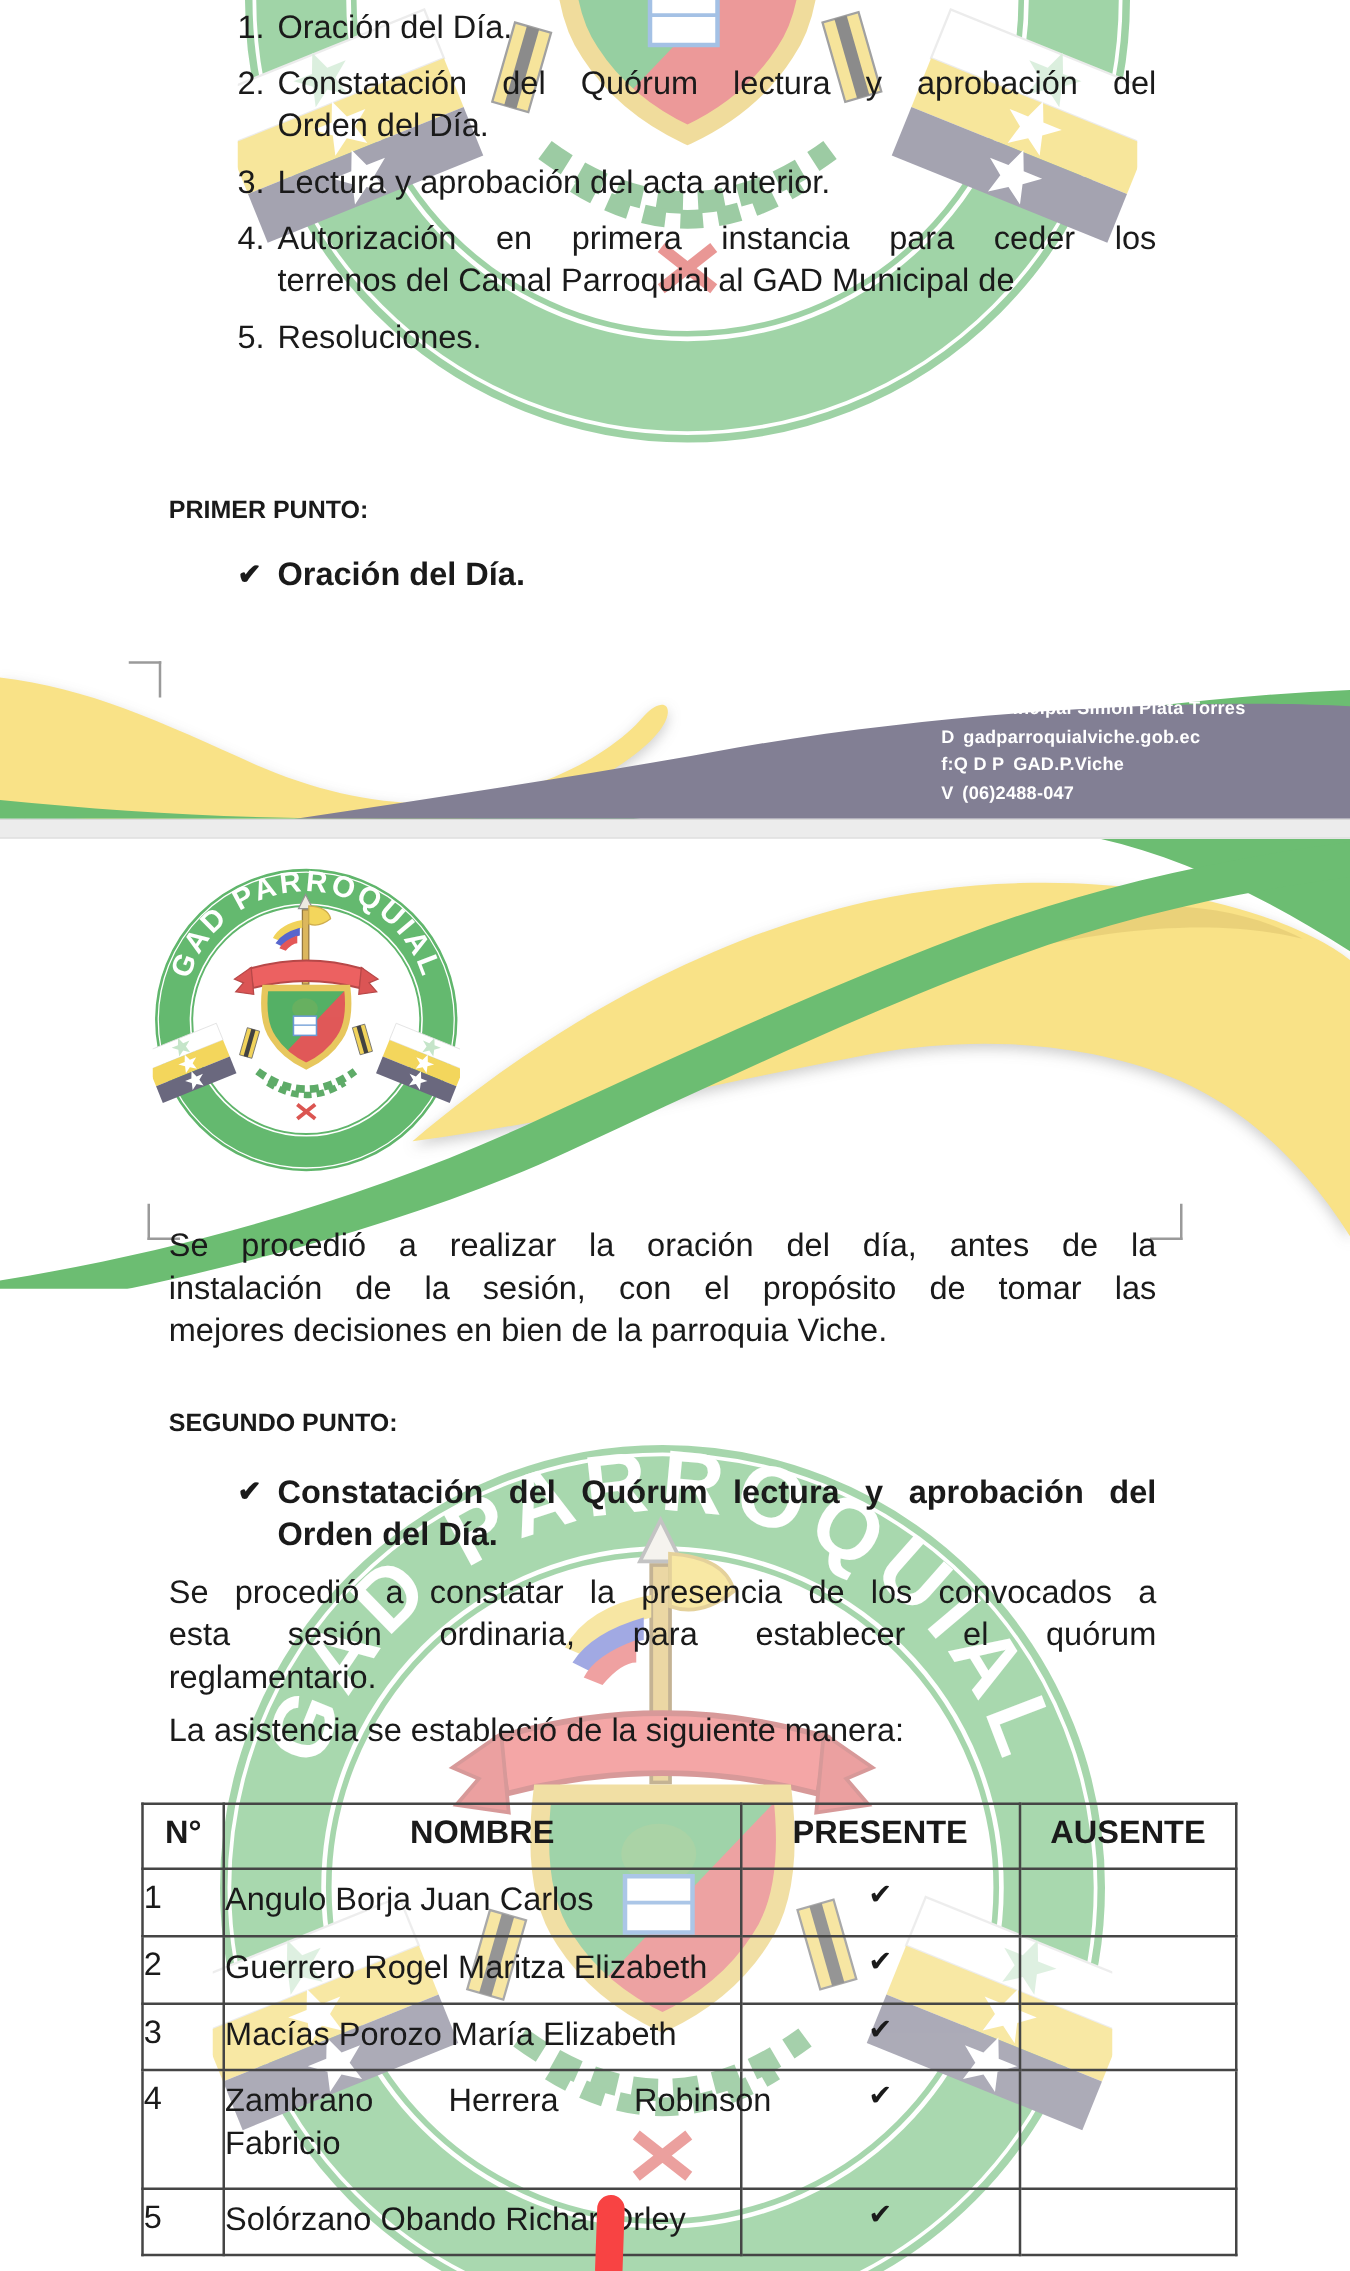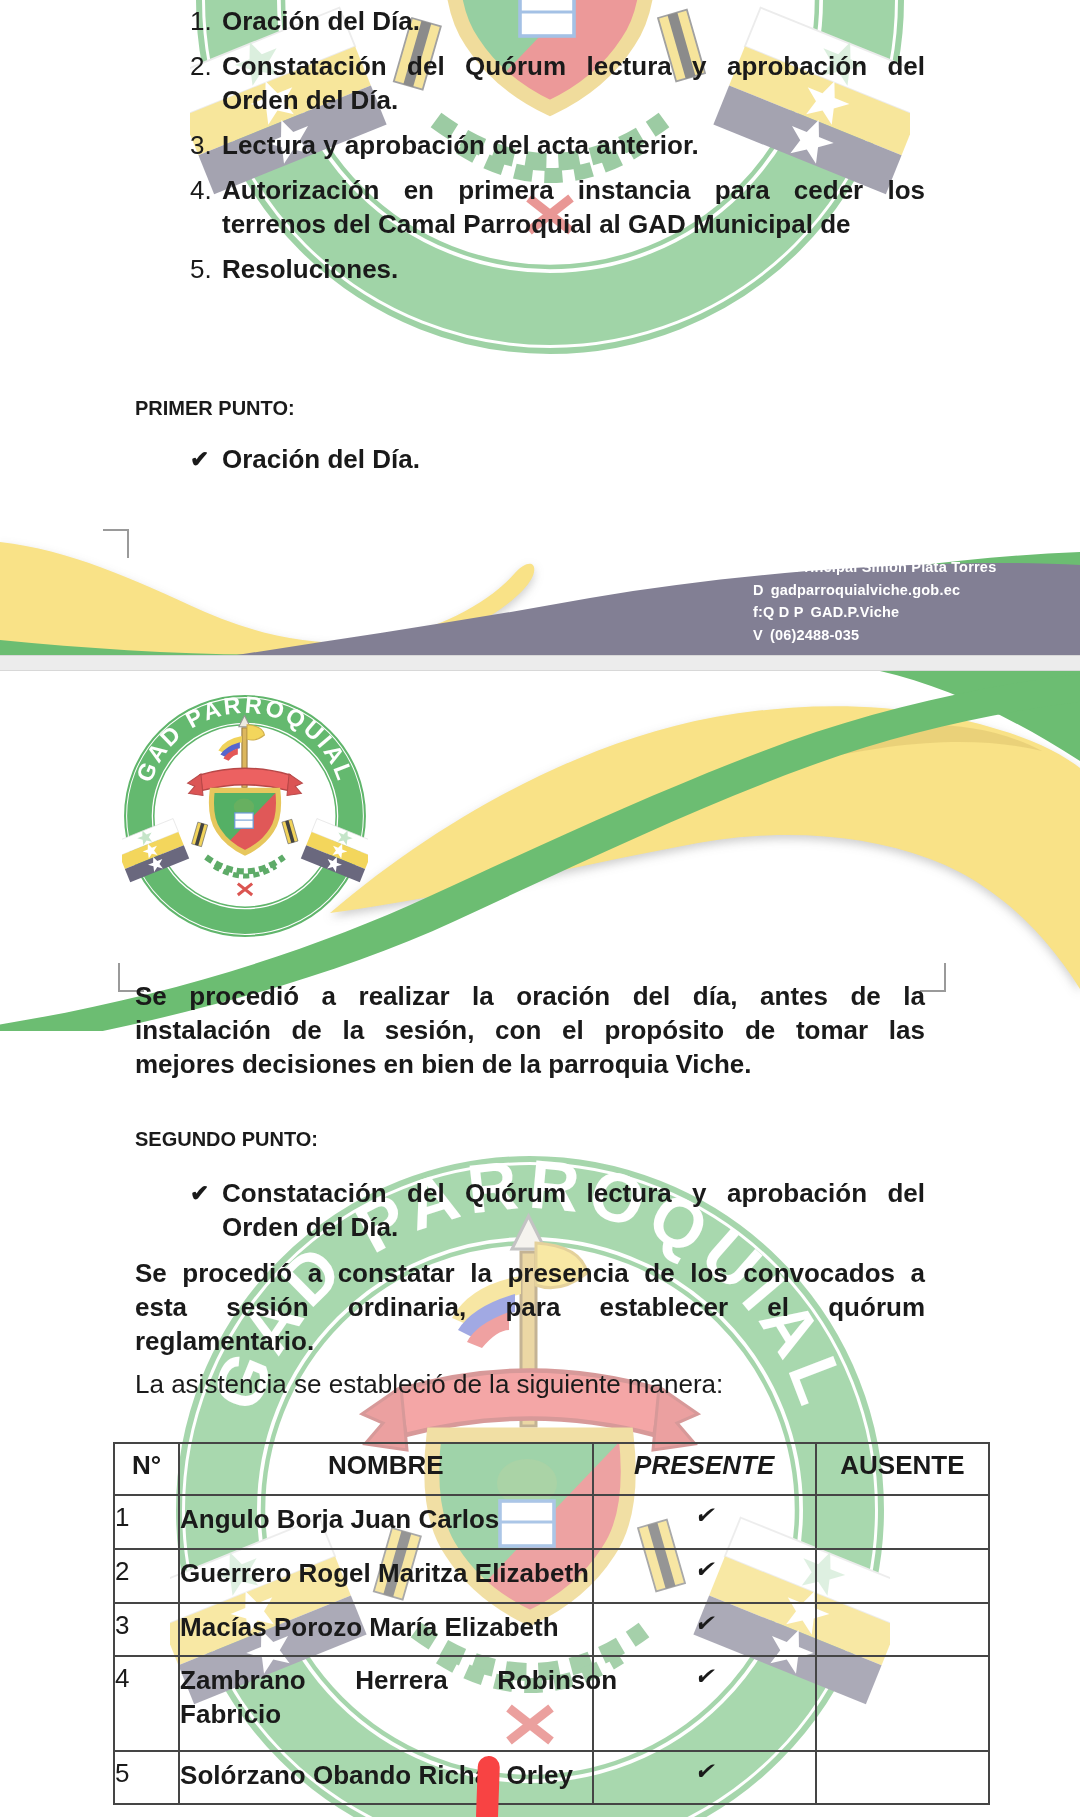--- a/index.html
+++ b/index.html
@@ -9,40 +9,40 @@
   #page1{top:0;height:655px;}
   #separator{position:absolute;top:655px;left:0;width:1080px;height:16px;background:#ececec;
              border-top:1px solid #d8d8d8;border-bottom:1px solid #d8d8d8;box-sizing:border-box;}
   #page2{top:671px;height:1146px;padding-left:12px;}
   .abs{position:absolute;}
   .wm{position:absolute;pointer-events:none;}
   
   .body-text{font-size:26px;line-height:34px;}
   .lines{width:703px;}
   .wide .lines,.para .lines{width:790px;}
-  .lines>div{min-height:34px;line-height:34px;font-weight:bold;}
+  .lines>div{min-height:34px;line-height:34px;}
   .lines>div:not(:last-child){text-align:justify;text-align-last:justify;}
   .agenda-item{display:flex;margin-bottom:11px;}
   .agenda-item .num{width:32px;flex:0 0 32px;line-height:34px;}
   .check-item{display:flex;font-weight:bold;}
   .check-item .bullet{width:32px;flex:0 0 32px;line-height:34px;font-size:23px;}
   .heading{font-weight:bold;font-size:20px;line-height:34px;}
   
   .contact{position:absolute;left:753px;top:556px;color:#fff;font-size:14.5px;font-weight:600;z-index:5;}
   .contact .cline{display:flex;align-items:baseline;height:22.6px;line-height:22.6px;letter-spacing:.2px;}
   .contact .ic{margin-right:7px;font-weight:700;}
   
   table.att{border-collapse:collapse;table-layout:fixed;width:877px;font-size:26px;background:transparent;}
   table.att th,table.att td{border:2px solid #454545;vertical-align:top;padding:6px 0 0 0;box-sizing:border-box;}
   table.att thead tr{height:52px;}
   table.att tbody tr{height:54px;}
   table.att tbody tr:nth-of-type(4){height:95px;}
   table.att tbody tr:nth-of-type(3),table.att tbody tr:nth-of-type(5){height:53px;}
   th.c0,th.c1,th.c2,th.c3{font-weight:bold;text-align:center;padding-top:10px;}
-  .c0{width:65px;} .c1{width:413px;} .c2{width:223px;font-style:italic;} .c3{width:173px;}
+  .c0{width:65px;} .c1{width:413px;} .c2{width:223px;} .c3{width:173px;}
   td.c0{padding-left:9px;}
   td.c1{padding-left:11px;padding-right:11px;margin-top:44px;}
   td.c1 .lines{width:437px;}
   td.c1 .lines>div{min-height:34px;line-height:34px;}
   td.c2{text-align:center;font-size:23px;padding-top:9px;}
   
   .cm{position:absolute;width:24px;height:27px;}
   .cm-tr{border-top:2px solid #9a9a9a;border-right:2px solid #9a9a9a;}
   .cm-bl{border-left:2px solid #9a9a9a;border-bottom:2px solid #9a9a9a;}
   .cm-br{border-right:2px solid #9a9a9a;border-bottom:2px solid #9a9a9a;}
@@ -206,21 +206,21 @@
         <span>gadparroquialviche.gob.ec</span>
       </div>
 
       <div class="cline">
         <span class="ic">f:Q D P</span>
         <span>GAD.P.Viche</span>
       </div>
 
       <div class="cline">
         <span class="ic">V</span>
-        <span>(06)2488-035</span>
+        <span>(06)2488-047</span>
       </div>
     </div>
 </div>
 
 <div id="separator"></div>
 
 <div class="page" id="page2">
 
   <svg class="abs" style="left:0;top:0;" width="1080" height="360" viewBox="0 0 1080 360">
     <path class="shadowed" d="M 330 242 C 440 148 570 78 695 50 C 810 26 920 32 1010 62

